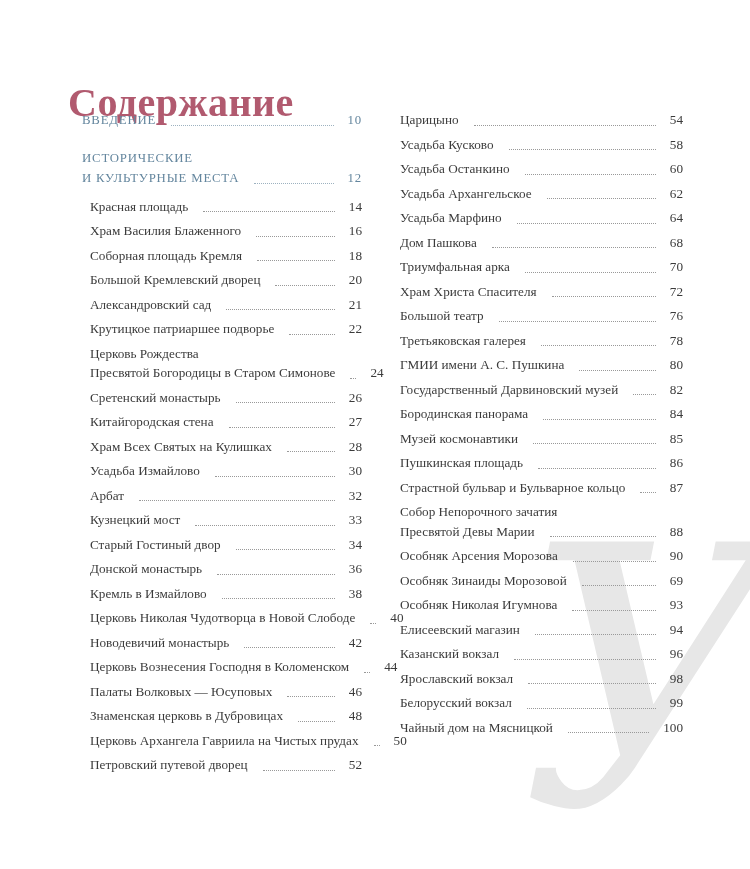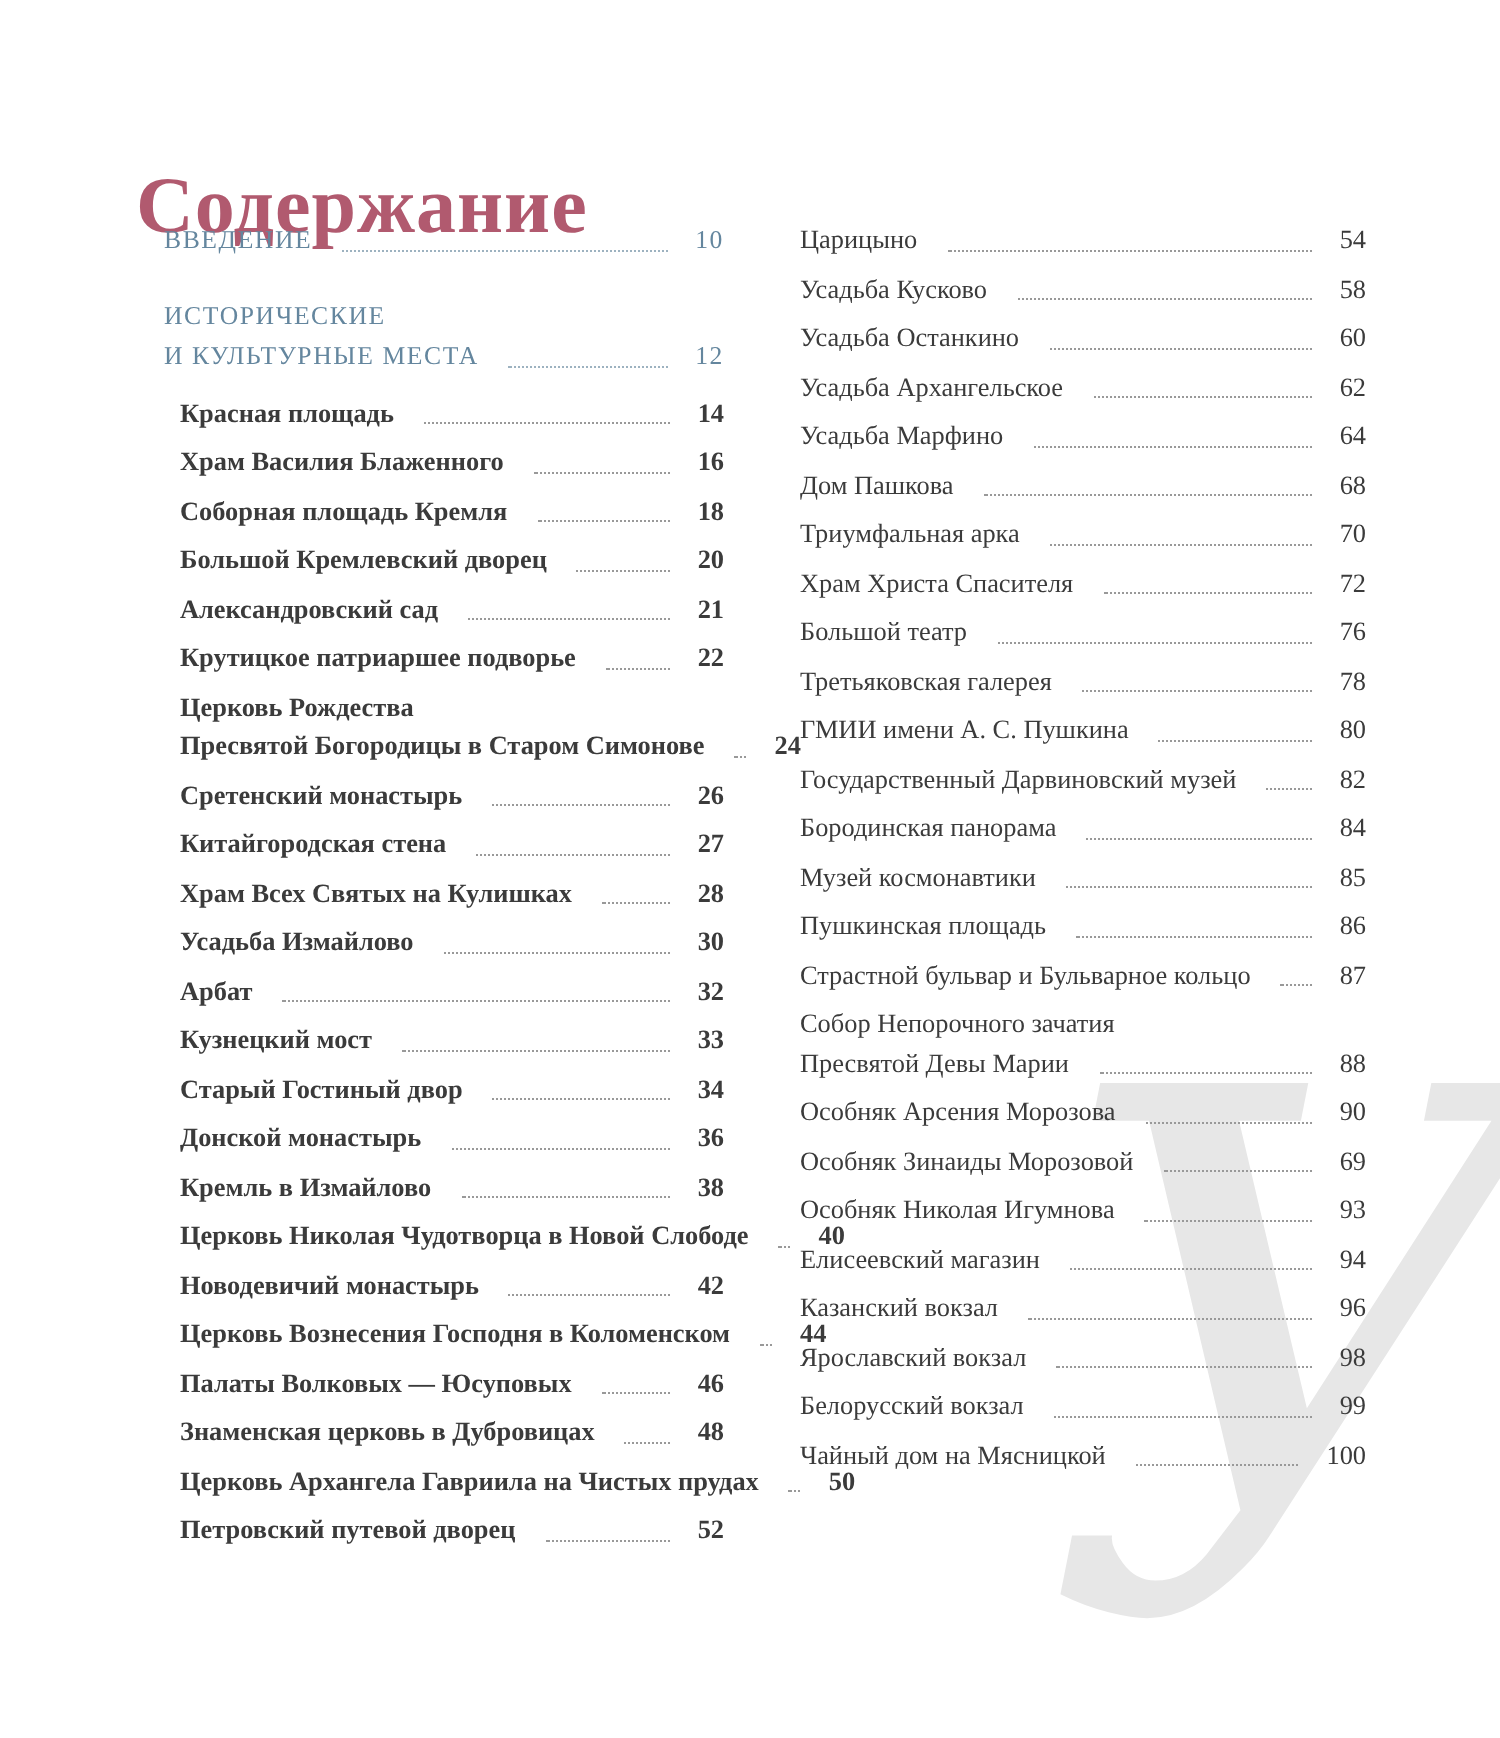--- a/index.html
+++ b/index.html
@@ -60,21 +60,21 @@
   .section-header{
     color:var(--section-color);
     letter-spacing:0.8px;
     font-size:12.8px;
     margin-bottom:12px;
   }
   .section-header .sh-line{margin-bottom:4px;margin-top:21px;}
   .section-header .dots{border-color:#9db2c0;}
 
   .toc-entry{margin-bottom:8px;}
-  .col-left .toc-entry{padding-left:8px;font-weight:bold;}
+  .col-left .toc-entry{padding-left:8px;}
   .toc-entry .line1{margin-bottom:3px;}
 </style>
 </head>
 <body>
 
 <div class="page">
 
   <div class="watermark">У</div>
 
   <h1 class="page-title">Содержание</h1>

